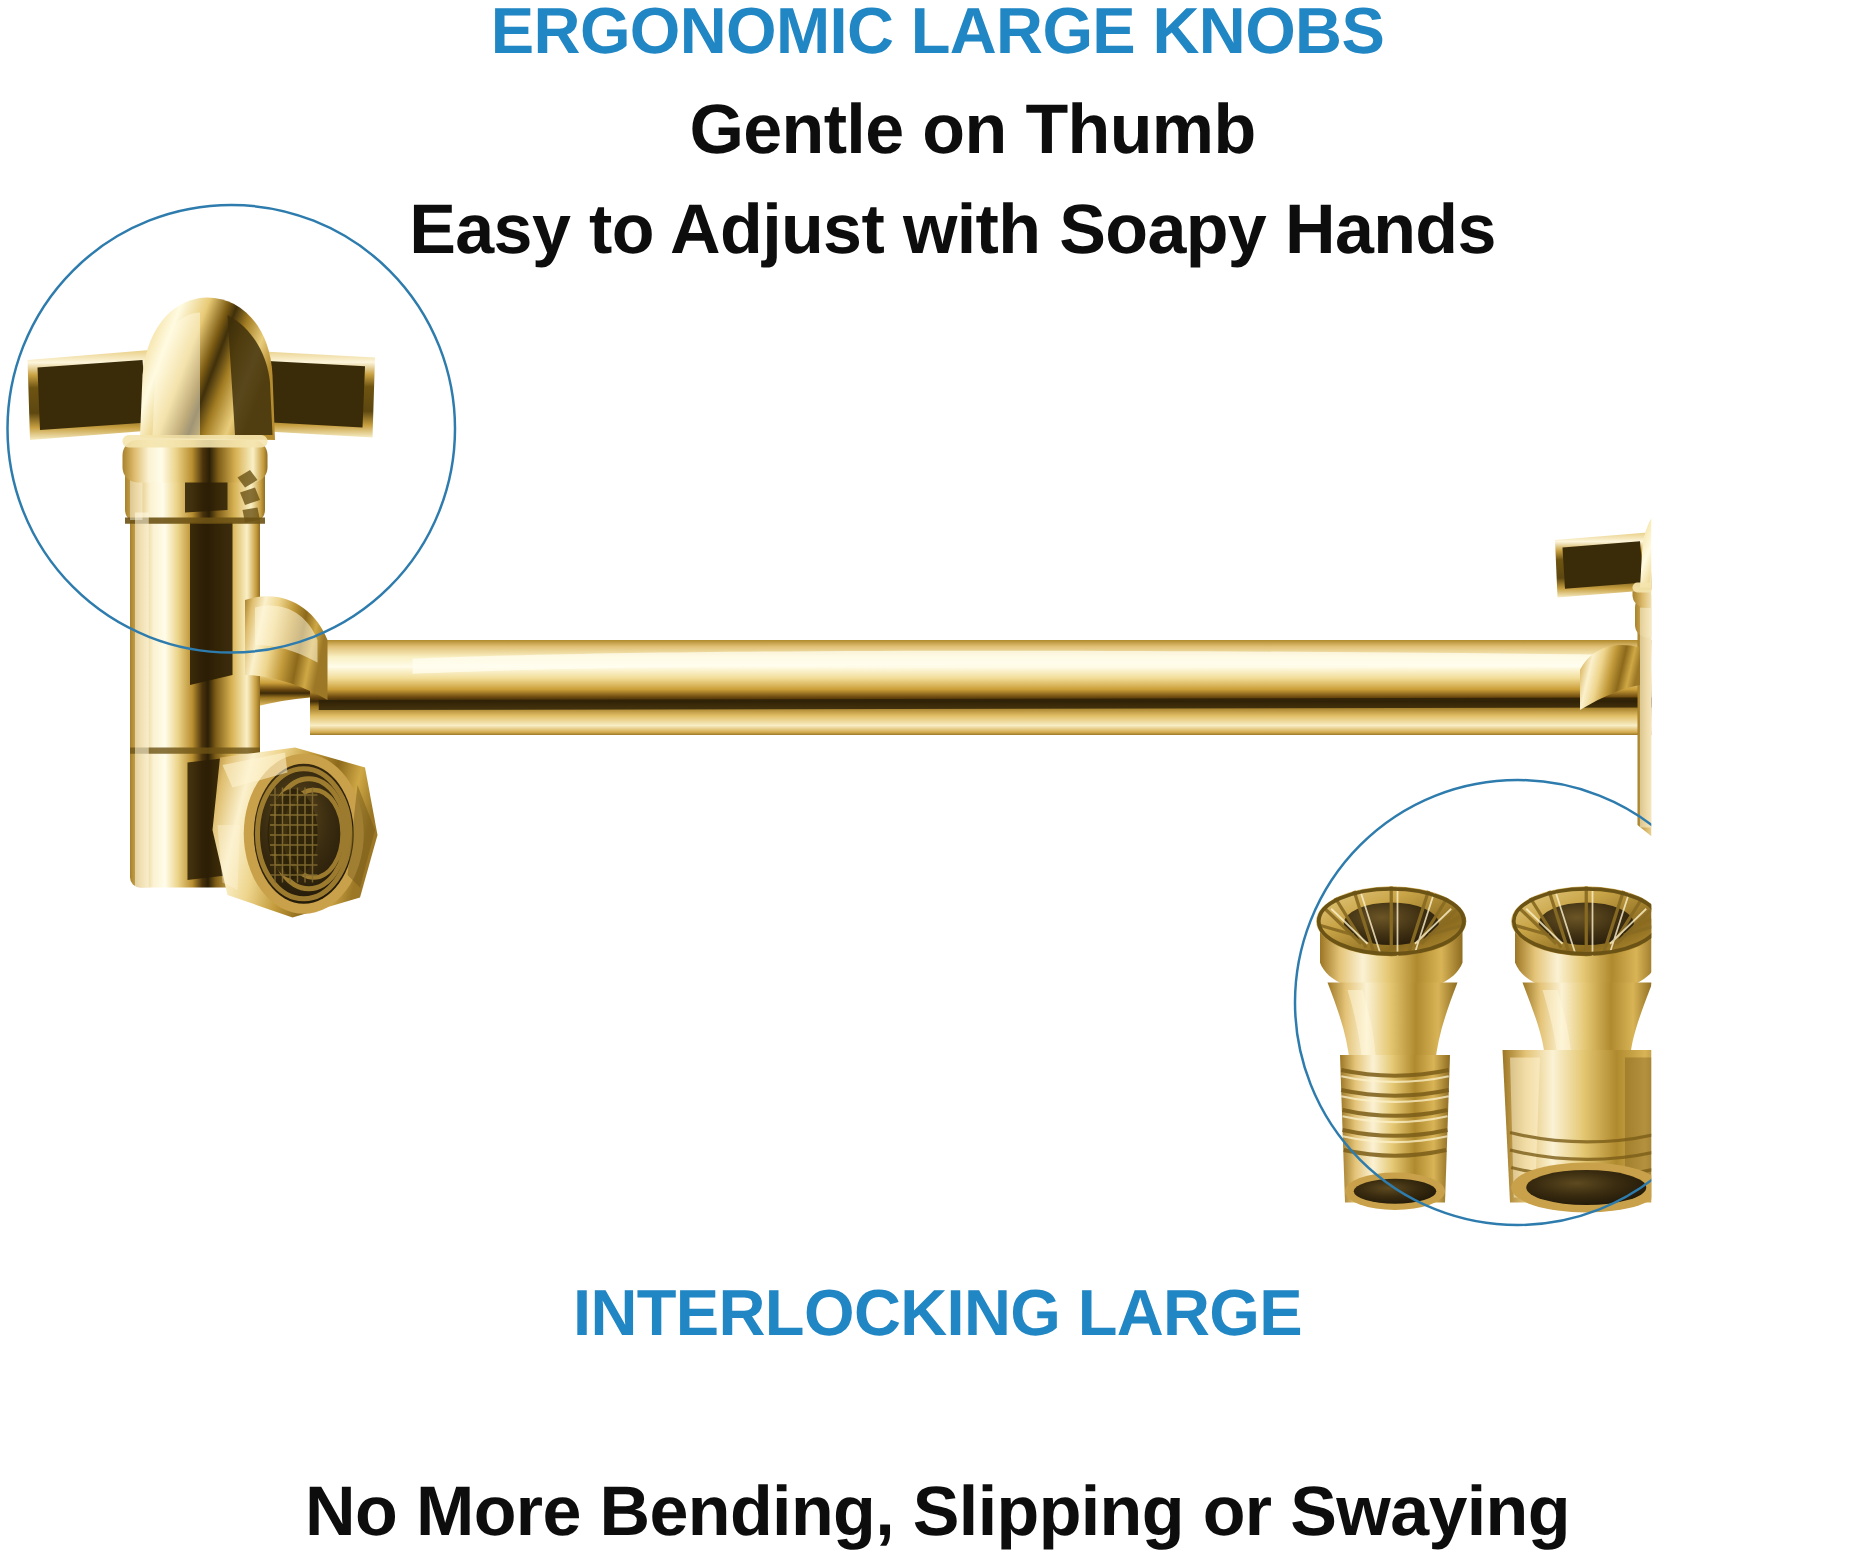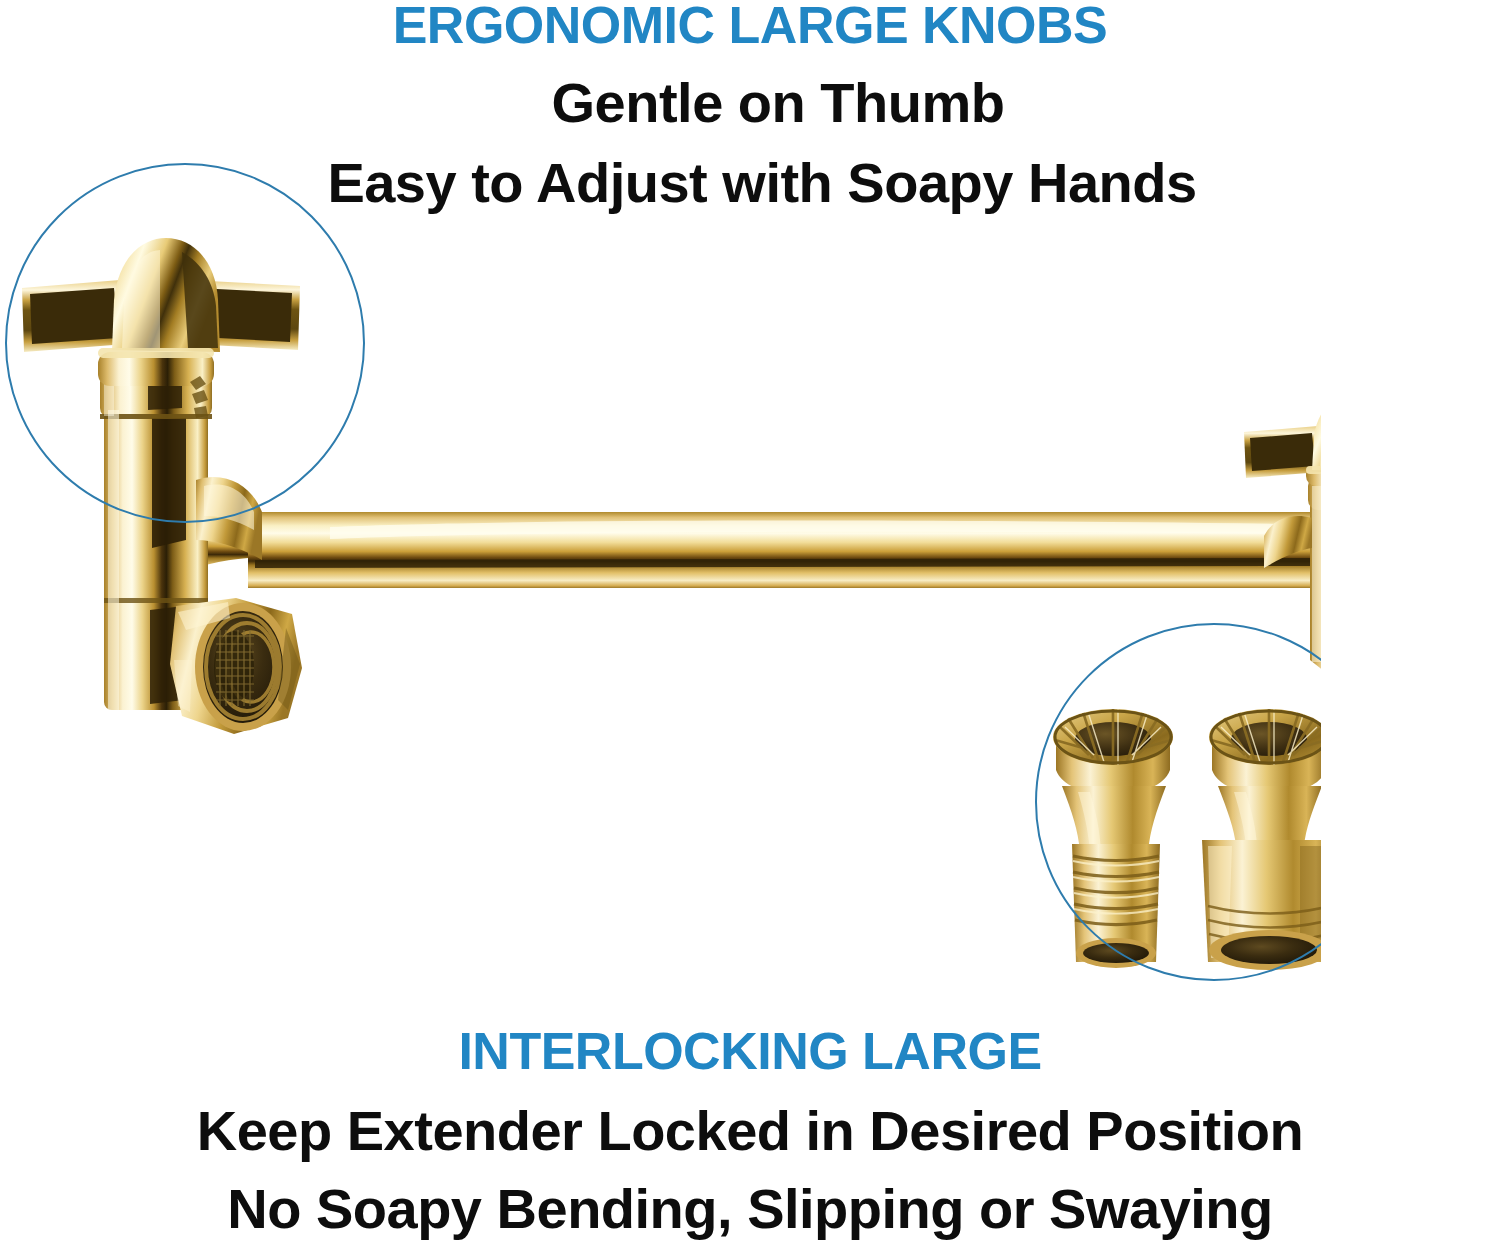--- a/index.html
+++ b/index.html
@@ -391,20 +391,17 @@
   <div id="top-sub1" class="txt-block">
     <span class="hdr-black">Gentle on Thumb</span>
   </div>
   <div id="top-sub2" class="txt-block">
     <span class="hdr-black">Easy to Adjust with Soapy Hands</span>
   </div>
 
   <div id="bot-title" class="txt-block">
     <span class="hdr-blue">INTERLOCKING LARGE</span>
   </div>
-  <div id="bot-sub1" class="txt-block">
-    <span class="hdr-black">Keep Extender Locked in Desired Position</span>
+  <div id="bot-sub2" class="txt-block">
+    <span class="hdr-black">No More Bending, Slipping or Swaying</span>
   </div>
-  <div id="bot-sub2" class="txt-block">
-    <span class="hdr-black">No Soapy Bending, Slipping or Swaying</span>
-  </div>
 
 </div>
 
 </body></html>

